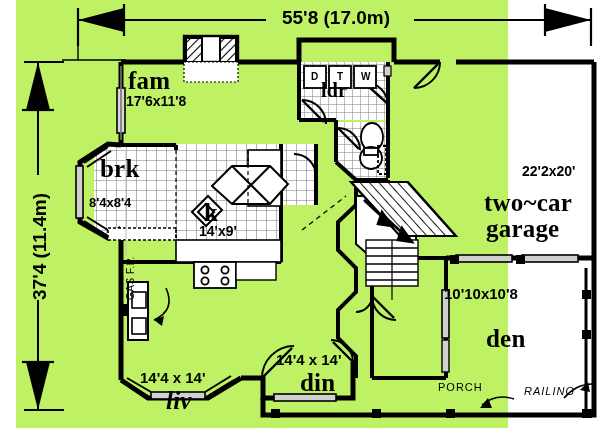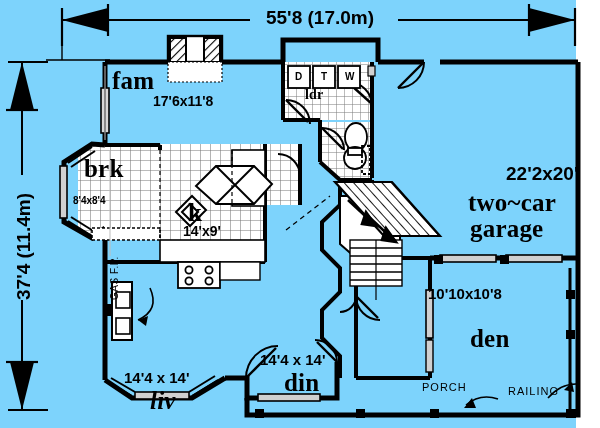--- a/index.html
+++ b/index.html
@@ -2,21 +2,21 @@
 <html><head>
 <meta charset="utf-8">
 <title>Floor Plan</title>
 <style>
   html,body{margin:0;padding:0;background:#ffffff;}
   body{
     font-family:"Liberation Serif", serif;
     width:600px;height:428px;overflow:hidden;
   }
   #plan-root{
-    position:relative;width:576px;height:428px;background:#7dd3fc;
+    position:relative;width:492px;height:428px;background:#bef264;margin-left:16px;
   }
   #plan-svg{position:absolute;left:0;top:0;}
 
   .lbl{position:absolute;white-space:nowrap;color:#000;}
   .room-name{
     font-family:"Liberation Serif", serif;
     font-weight:bold;font-size:25px;letter-spacing:.2px;line-height:1;
   }
   .room-dim{
     font-family:"Liberation Sans", sans-serif;
@@ -368,46 +368,46 @@
       <line x1="105" y1="66" x2="105" y2="140"></line>
       <line x1="110" y1="150" x2="110" y2="256"></line>
     </g>
   </svg>
 
   <div class="lbl dim-main ctr" style="left:320px;top:8px;">55'8 (17.0m)</div>
 
   <div class="lbl dim-main rot90" style="left:14px;top:300px;">37'4 (11.4m)</div>
 
   <div class="lbl room-name" style="left:112px;top:68px;">fam</div>
-  <div class="lbl room-dim" style="left:110px;top:94px;padding-left:43px;">17'6x11'8</div>
-
-  <div class="lbl room-name" style="left:305px;top:88px;font-size:14px;">ldr</div>
+  <div class="lbl room-dim" style="left:110px;top:94px;">17'6x11'8</div>
+
+  <div class="lbl room-name" style="left:305px;top:80px;font-size:20px;">ldr</div>
 
   <div class="lbl appl" style="left:295px;top:72px;">D</div>
   <div class="lbl appl" style="left:321px;top:72px;">T</div>
   <div class="lbl appl" style="left:345px;top:72px;">W</div>
 
   <div class="lbl room-name" style="left:84px;top:156px;">brk</div>
-  <div class="lbl room-dim" style="left:73px;top:196px;font-size:10px;">8'4x8'4</div>
+  <div class="lbl room-dim" style="left:73px;top:196px;font-size:13px;">8'4x8'4</div>
 
   <div class="lbl room-name" style="left:188px;top:200px;">k</div>
   <div class="lbl room-dim" style="left:183px;top:224px;">14'x9'</div>
 
-  <div class="lbl room-dim" style="left:506px;top:164px;font-size:19px;">22'2x20'</div>
+  <div class="lbl room-dim" style="left:506px;top:164px;font-size:14px;">22'2x20'</div>
   <div class="lbl room-name" style="left:470px;top:216px;">garage</div>
   <div class="lbl room-name" style="left:468px;top:190px;">two~car</div>
 
   <div class="lbl room-dim" style="left:428px;top:286px;font-size:15px;">10'10x10'8</div>
   <div class="lbl room-name" style="left:470px;top:326px;">den</div>
 
   <div class="lbl room-dim" style="left:260px;top:352px;font-size:15px;">14'4 x 14'</div>
   <div class="lbl room-name" style="left:284px;top:370px;">din</div>
 
   <div class="lbl room-dim" style="left:124px;top:370px;font-size:15px;">14'4 x 14'</div>
   <div class="lbl room-name" style="left:150px;top:388px;font-style:italic;">liv</div>
 
   <div class="lbl tiny-cap rot90" style="left:110px;top:300px;font-size:10px;">GAS F.P.</div>
 
   <div class="lbl small-cap" style="left:422px;top:382px;">PORCH</div>
 
-  <div class="lbl small-cap" style="left:508px;top:386px;">RAILING</div>
+  <div class="lbl small-cap" style="left:508px;top:386px;font-style:italic;">RAILING</div>
 
 </div>
 
 </body></html>

